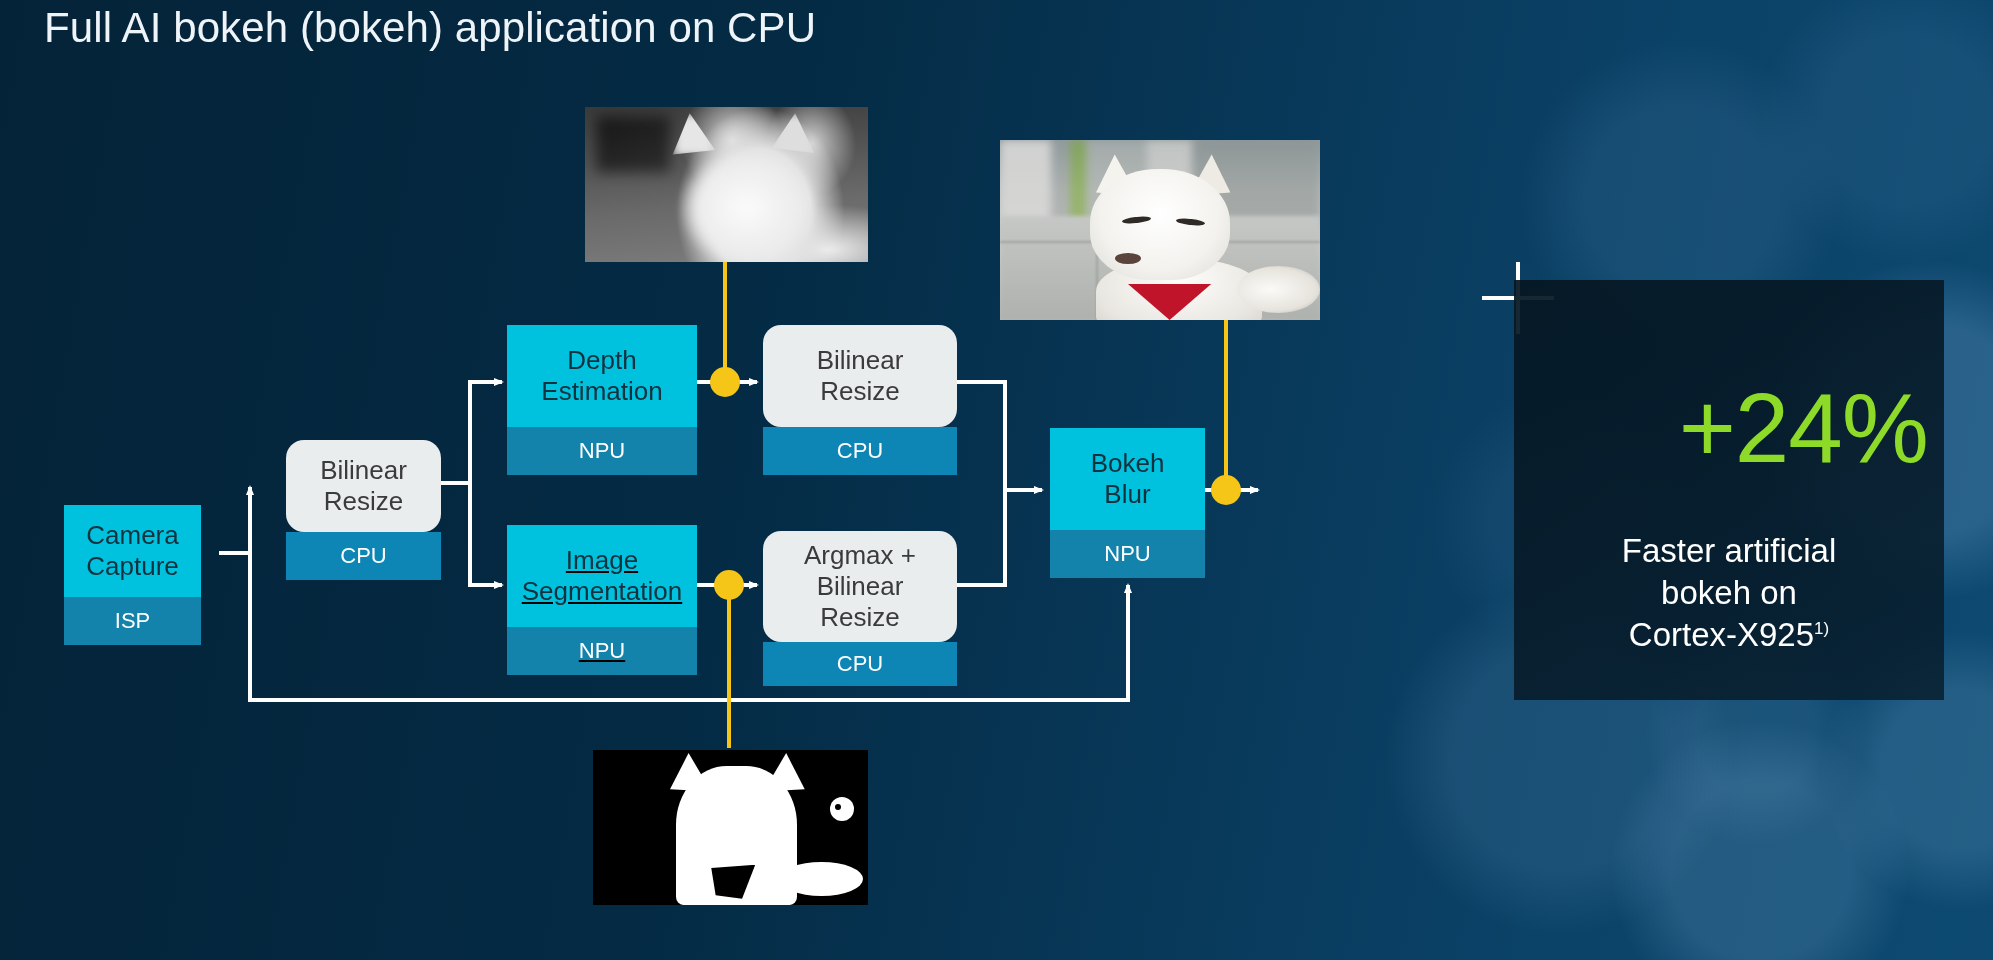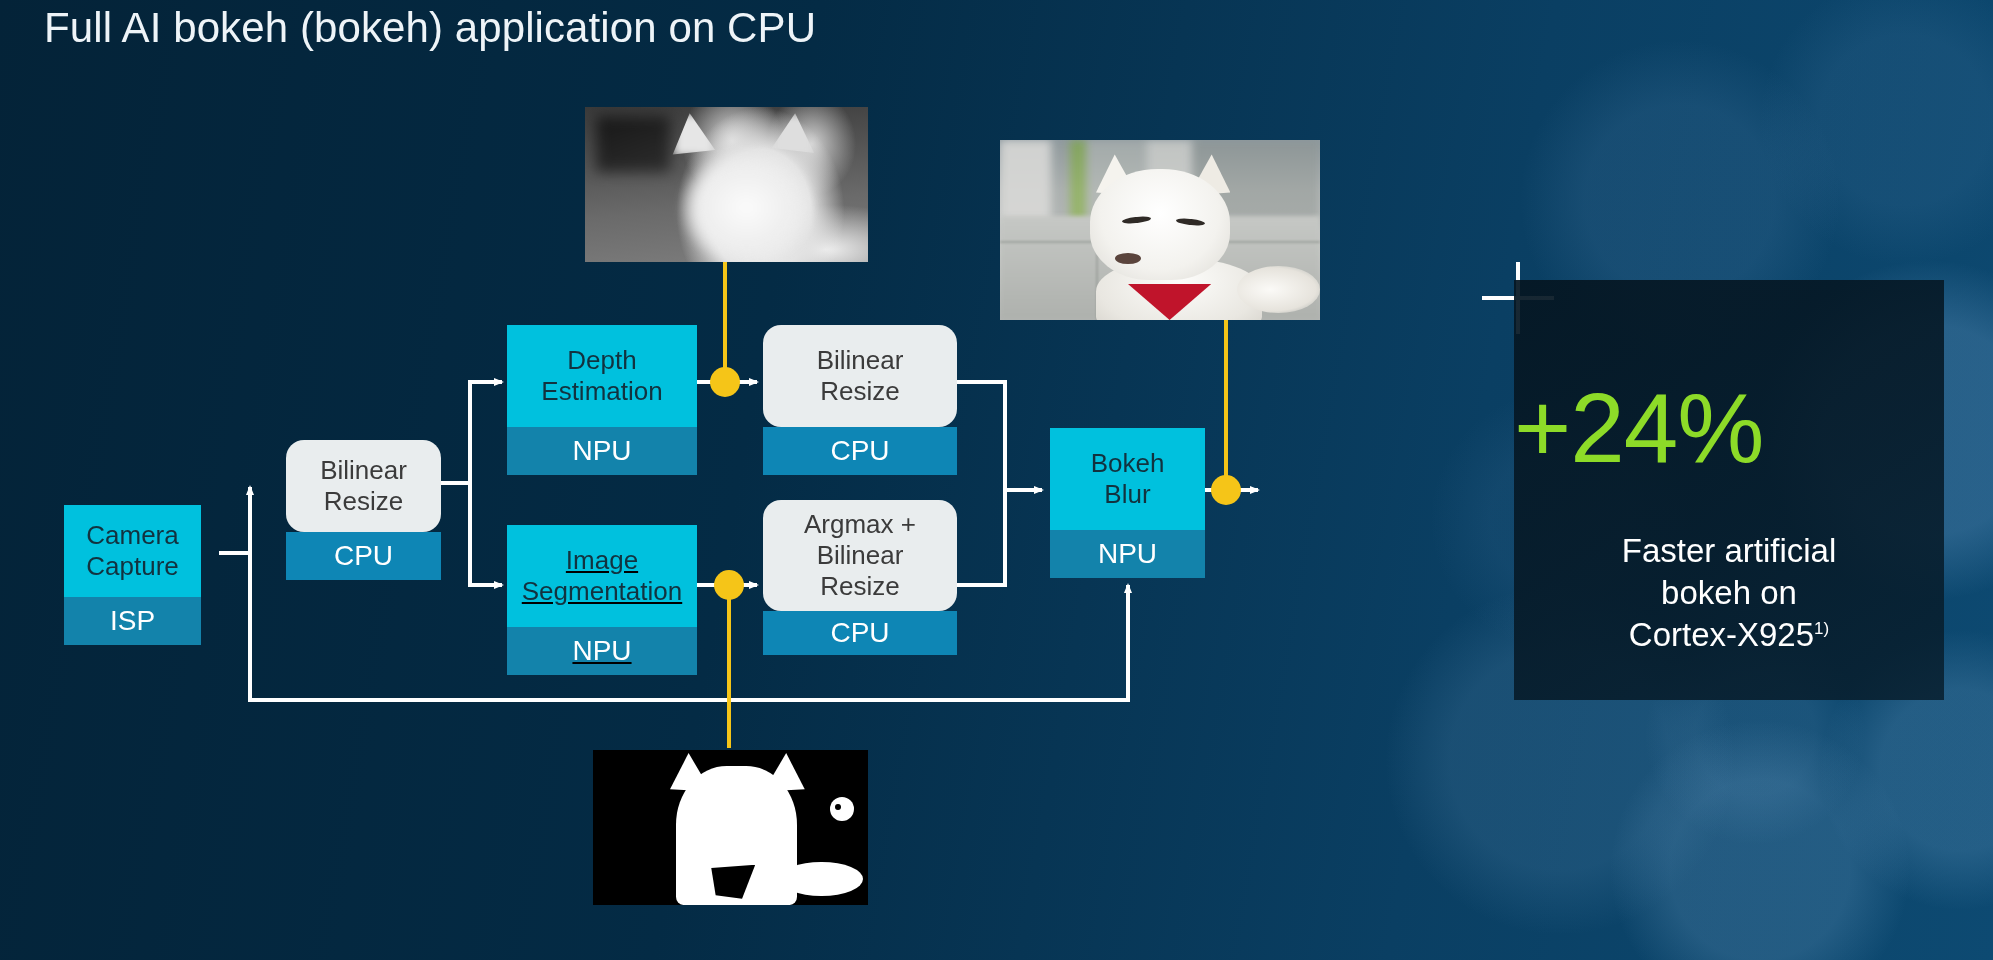--- a/index.html
+++ b/index.html
@@ -40,21 +40,21 @@
     position:absolute;display:flex;flex-direction:column;
     box-sizing:border-box;
   }
   .block .body{
     flex:1;display:flex;align-items:center;justify-content:center;
     text-align:center;line-height:1.18;font-size:26px;
     padding:4px 6px;box-sizing:border-box;
   }
   .block .foot{
     display:flex;align-items:center;justify-content:center;
-    font-size:28px;color:#ffffff;
+    font-size:22px;color:#ffffff;
   }
   
   .b-cyan .body{background:#00c1de;color:#12323f;}
   .b-cyan .foot{background:#1383ab;}
   
   .b-light .body{background:#e9edee;color:#3b3b3b;border-radius:18px;}
   .b-light .foot{background:#0e86b5;}
 
   
   #wires{position:absolute;left:0;top:0;width:1993px;height:960px;}
@@ -151,22 +151,22 @@
   .mask .m-notch{position:absolute;left:43%;top:74%;width:16%;height:22%;background:#000;clip-path:polygon(0 10%,100% 0,70% 100%,10% 90%);}
   .mask .m-blob{position:absolute;left:86%;top:30%;width:9%;height:16%;background:#fff;border-radius:50%;}
   .mask .m-blobdot{position:absolute;left:88%;top:35%;width:2.2%;height:4%;background:#000;border-radius:50%;}
 
   
   .statpanel{
     position:absolute;
     background:linear-gradient(150deg, rgba(5,22,34,.93) 0%, rgba(6,26,40,.90) 55%, rgba(8,32,48,.88) 100%);
   }
   .stat-number{
-    position:absolute;left:0;right:16px;top:92px;text-align:left;
-    font-size:98px;font-weight:400;color:#8ddb28;letter-spacing:-1px;
+    position:absolute;left:0;right:16px;top:92px;text-align:right;
+    font-size:98px;font-weight:400;color:#8ddb28;letter-spacing:-1px;padding-left:30px;
   }
   .stat-caption{
     position:absolute;left:0;right:0;top:250px;text-align:center;
     font-size:33px;line-height:1.28;color:#ffffff;font-weight:400;
   }
   .sup{font-size:17px;vertical-align:super;}
 
   .crosshair{position:absolute;}
   .crosshair .h{position:absolute;left:0;top:50%;width:100%;height:4px;margin-top:-2px;background:#ffffff;}
   .crosshair .v{position:absolute;top:0;left:50%;height:100%;width:4px;margin-left:-2px;background:#ffffff;}
@@ -260,21 +260,21 @@
   <div class="block b-cyan" style="left:507px;top:525px;width:190px;height:150px;text-decoration:underline;">
     <div class="body">
       <span>
         <span>Image</span><br>
         <span>Segmentation</span>
       </span>
     </div>
     <div class="foot" style="height:48px;">NPU</div>
   </div>
 
-  <div class="block b-light" style="left:763px;top:500px;width:194px;height:155px;">
+  <div class="block b-light" style="left:763px;top:531px;width:194px;height:155px;">
     <div class="body">
       <span>
         <span>Argmax +</span><br>
         <span>Bilinear</span><br>
         <span>Resize</span>
       </span>
     </div>
     <div class="foot" style="height:44px;">CPU</div>
   </div>
 

